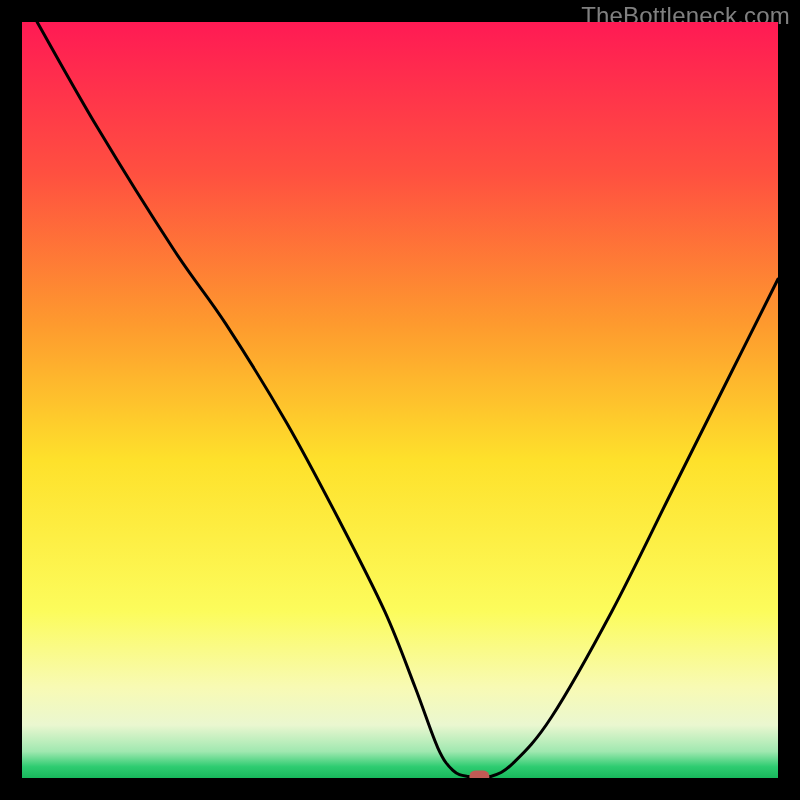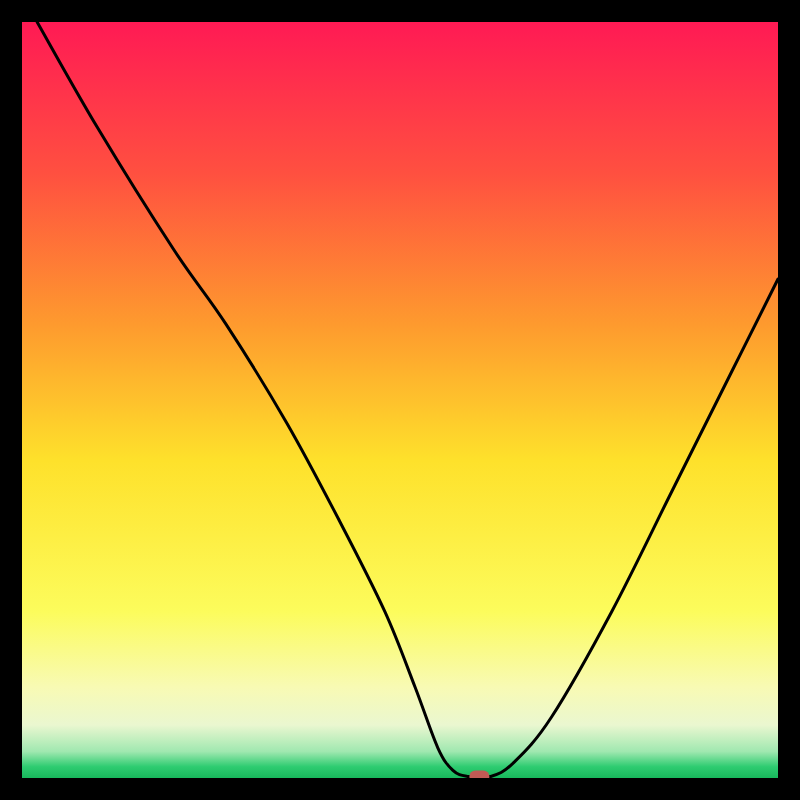--- a/index.html
+++ b/index.html
@@ -34,20 +34,21 @@
     height: 756px;
   }
   svg {
     display: block;
   }
 </style>
 </head>
 <body>
 
 <div class="frame">
+  <div class="watermark">TheBottleneck.com</div>
   <div class="plot">
     <svg width="756" height="756" viewBox="0 0 756 756" preserveAspectRatio="none">
       <defs>
         <linearGradient id="bg-grad" x1="0" y1="0" x2="0" y2="1">
             <stop offset="0%" stop-color="#FF1A54"></stop>
             <stop offset="20%" stop-color="#FF5040"></stop>
             <stop offset="40%" stop-color="#FE9A2E"></stop>
             <stop offset="57.99999999999999%" stop-color="#FEE12B"></stop>
             <stop offset="78%" stop-color="#FCFC5C"></stop>
             <stop offset="88%" stop-color="#F8FAB4"></stop>

